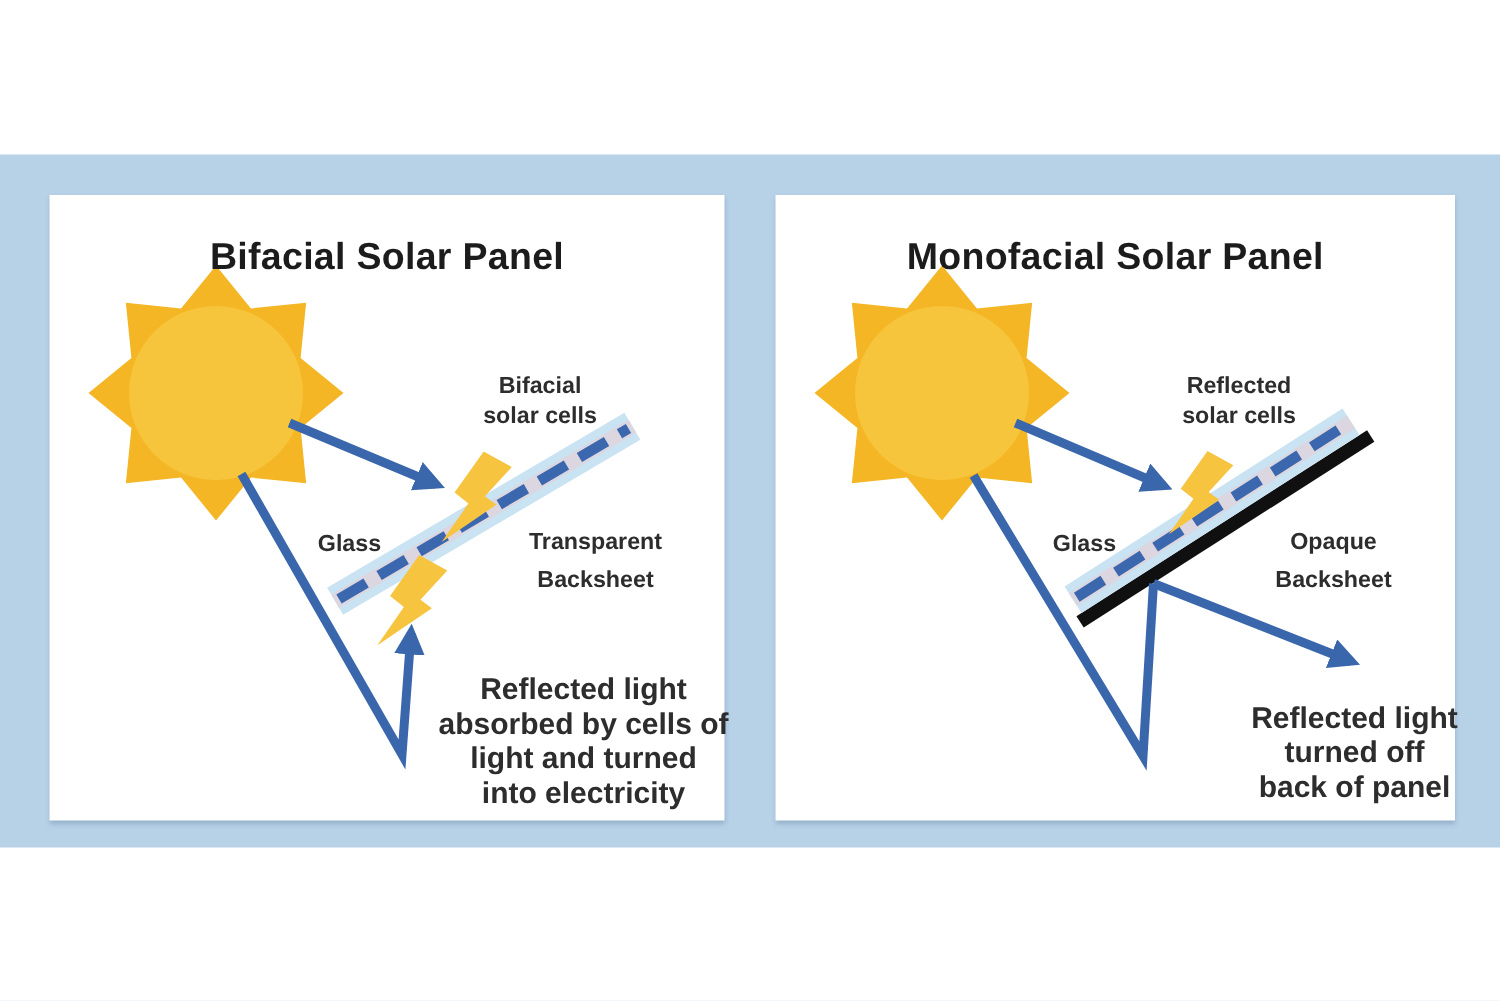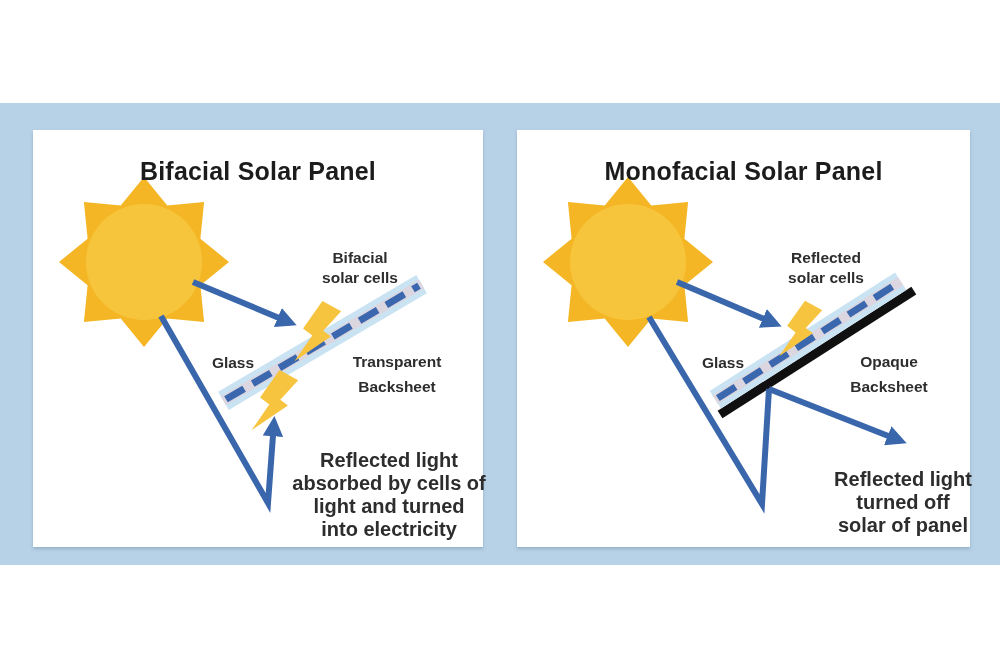--- a/index.html
+++ b/index.html
@@ -113,16 +113,16 @@
       <span>solar cells</span>
     </div>
     <div class="lbl" style="left:206px;top:223px;">Glass</div>
     <div class="lbl backsheet" style="left:372px;top:219px;">
       <span>Opaque</span>
       <span>Backsheet</span>
     </div>
     <div class="lbl caption" style="left:386px;top:338px;">
       <span>Reflected light</span>
       <span>turned off</span>
-      <span>solar of panel</span>
+      <span>back of panel</span>
     </div>
   </div>
 </div>
 
 </body></html>

